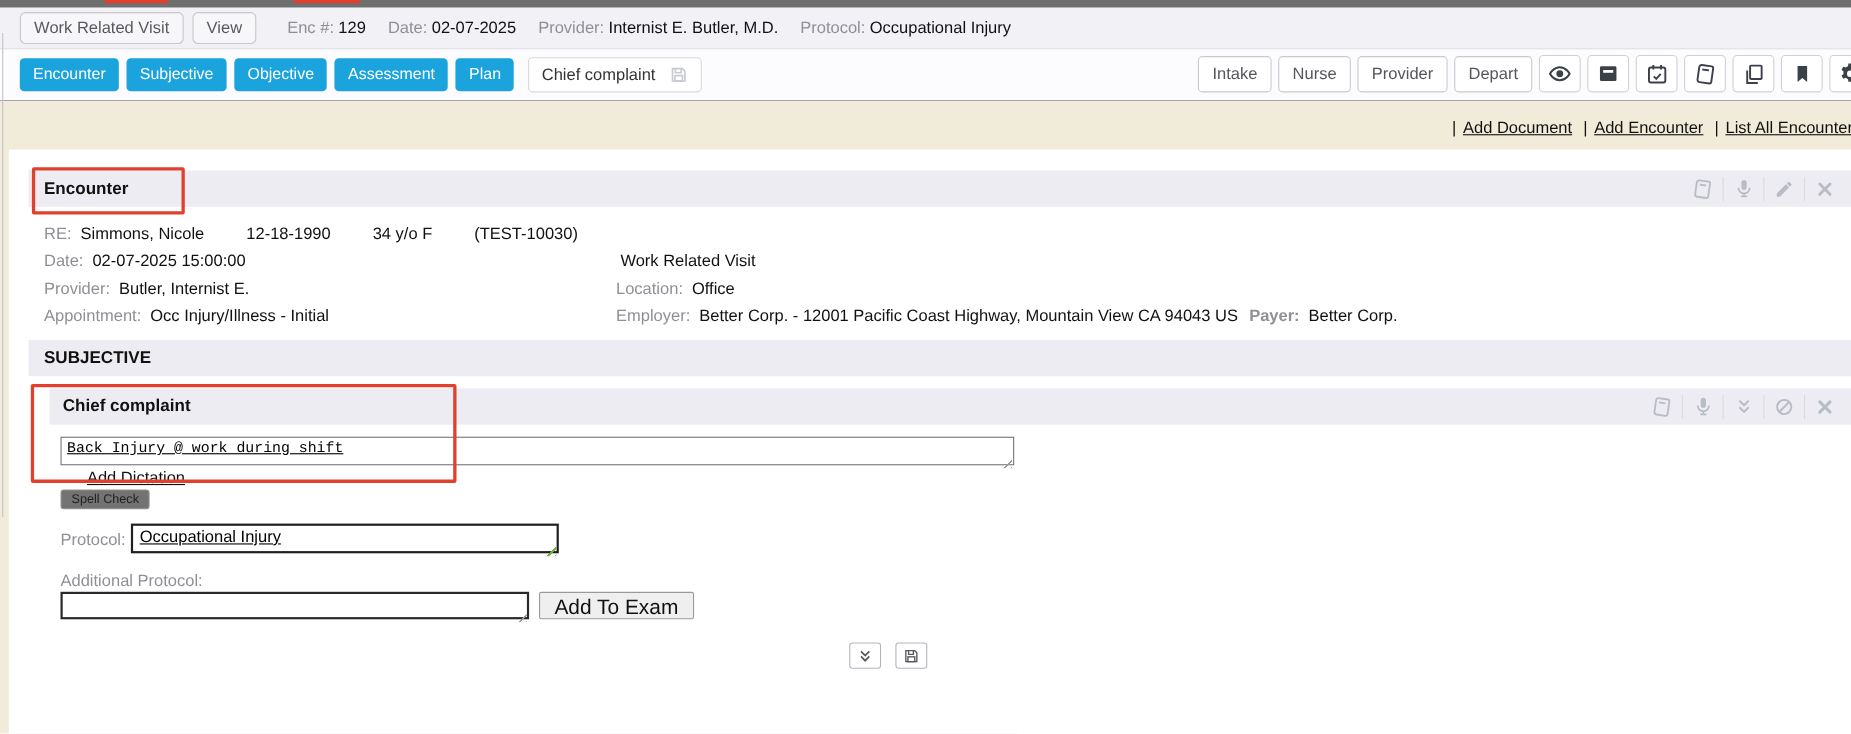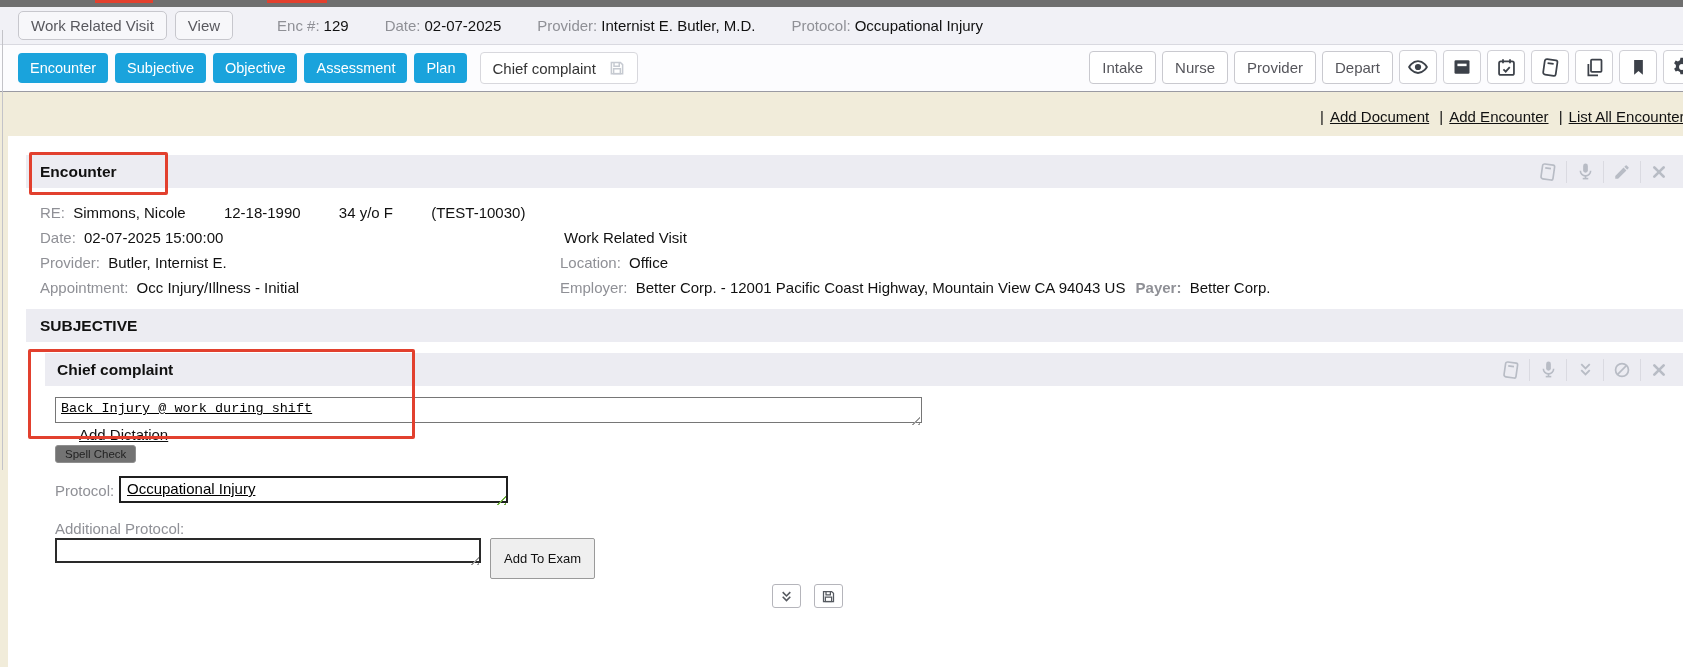--- a/index.html
+++ b/index.html
@@ -10,21 +10,21 @@
   
   #top-strip{left:0;top:0;width:1683px;height:7px;background:#6f6f6f;}
   .red-seg{top:0;height:3px;background:var(--annotation-red,#e2402e);}
 
   
   #context-bar{left:0;top:7px;width:1683px;height:38px;background:#f1f1f6;
                border-bottom:1px solid #d9d9e0;display:flex;align-items:center;
                padding-left:18px;box-sizing:border-box;font-size:15px;}
   .ctx-btn{background:#f7f7fa;border:1px solid #c7c7cd;border-radius:5px;color:#58585e;
            font-size:15px;padding:5px 12px;margin-right:8px;font-family:inherit;cursor:pointer;}
-  .ctx-field{margin-left:36px;white-space:nowrap;}
+  .ctx-field{margin-left:20px;white-space:nowrap;}
   .lbl{color:var(--label-gray,#8f9096);}
   .val{color:#111;margin-left:4px;}
 
   
   #toolbar{left:0;top:45px;width:1683px;height:46px;background:#fcfcfe;
            border-bottom:1px solid #9a9aa2;}
   #toolbar-left{position:absolute;left:18px;top:7px;display:flex;gap:7px;align-items:center;}
   .nav-btn{background:var(--accent-blue,#1aa3dc);color:#fff;border:none;border-radius:4px;
            font-size:14.5px;padding:7px 12px;font-family:inherit;cursor:pointer;}
   #current-section{display:flex;align-items:center;gap:12px;background:#fff;border:1px solid #d8d8dd;
@@ -63,22 +63,22 @@
           background:repeating-linear-gradient(315deg,#9a9a9a 0 1.5px,transparent 1.5px 4.5px);}
   .corner.green{background:repeating-linear-gradient(315deg,#6fae3f 0 2px,transparent 2px 5px);}
 
   #cc-text{width:867px;height:26px;border:1px solid #767676;font-size:13.5px;padding:3px 5px;}
   #add-dictation{font-size:15px;color:#111;text-decoration:underline;cursor:pointer;margin-left:24px;}
   #spell-check{font-size:11.5px;color:#222;background:#737373;border:1px solid #8f8f8f;
                border-radius:3px;padding:2px 9px;font-family:inherit;cursor:pointer;}
   #protocol-text{width:389px;height:27px;border:2px solid #1f1f1f;font-size:15px;padding:2px 6px;
                font-family:"Liberation Sans",sans-serif;}
   #addl-text{width:426px;height:25px;border:2px solid #2a2a2a;font-size:14px;padding:2px 5px;}
-  #add-to-exam{font-size:13px;color:#111;background:#efefef;border:1px solid #9a9a9a;
-               border-radius:2px;padding:3px 13px;font-family:inherit;cursor:pointer;height:41px;}
+  #add-to-exam{font-size:19px;color:#111;background:#efefef;border:1px solid #9a9a9a;
+               border-radius:2px;padding:3px 13px;font-family:inherit;cursor:pointer;height:25px;}
 
   .mini-btn{width:29px;height:24px;background:#fff;border:1px solid #b5b5bb;border-radius:3px;
             display:flex;align-items:center;justify-content:center;color:#55595f;cursor:pointer;padding:0;}
 
   .annotation{border:3px solid var(--annotation-red,#e2402e);border-radius:2px;
               pointer-events:none;z-index:9;}
   svg{display:block;}
 </style>
 </head>
 <body>

